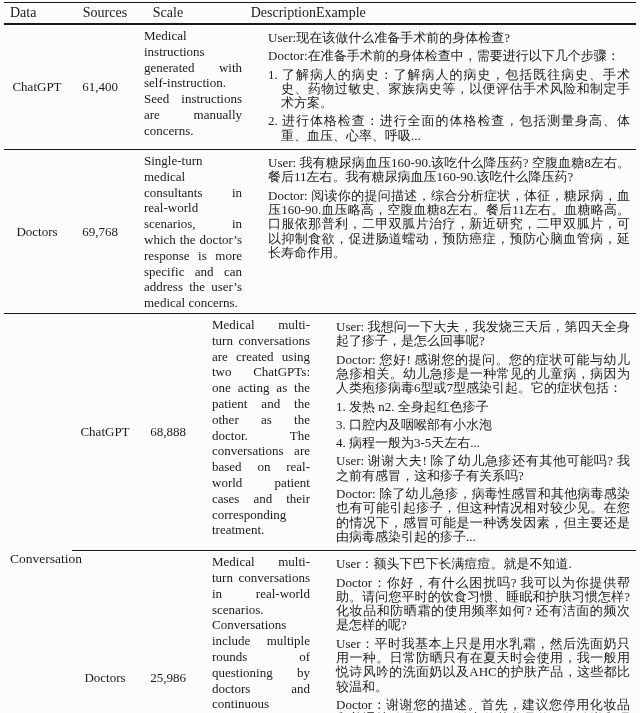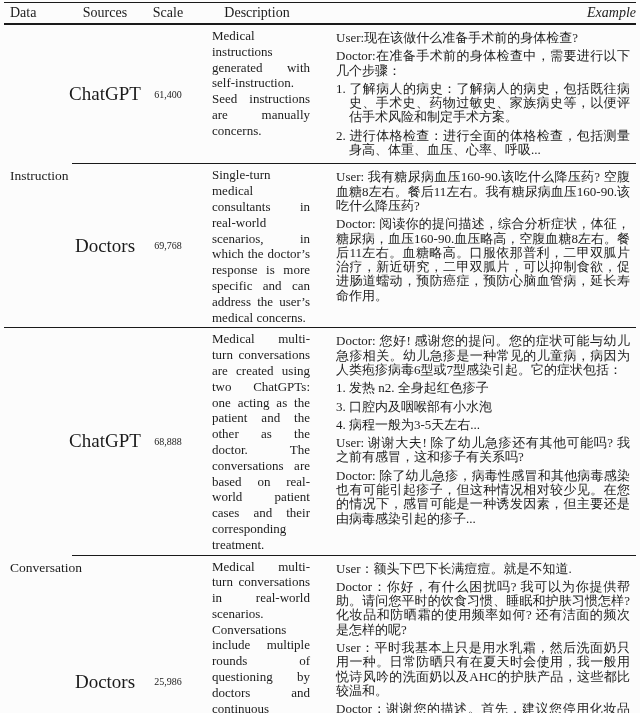--- a/index.html
+++ b/index.html
@@ -9,42 +9,42 @@
     font-family:"Liberation Serif","DejaVu Serif",serif;
   }
   .page { width:632px; margin:0 auto; padding-top:2px; }
 
   .ptable { border-top:1.5px solid #1a1a1a; border-bottom:2px solid #1a1a1a; }
 
   .thead { display:flex; align-items:center; height:20px; border-bottom:2px solid #1a1a1a; font-size:14px; }
   .h-data   { width:68px; padding-left:6px; box-sizing:border-box; }
   .h-src    { width:66px; text-align:center; }
   .h-scale  { width:60px; text-align:center; }
-  .h-desc   { width:118px; text-align:center; }
-  .h-ex     { flex:1; text-align:right;font-style:italic; }
+  .h-desc   { width:118px; text-align:right; }
+  .h-ex     { flex:1; text-align:left; }
 
   .group { display:flex; }
   .group + .group { border-top:1px solid #1a1a1a; }
   .data-cell {
     width:68px; box-sizing:border-box; padding-left:6px;
     display:flex; align-items:center; font-size:13.5px;
   }
   .subrows { flex:1; display:flex; flex-direction:column; }
   .subrow { display:flex; }
   .subrow + .subrow { border-top:1px solid #1a1a1a; }
   .sr1a { min-height:114px; } .sr1b { min-height:128px; }
   .sr2a { min-height:200px; } .sr2b { min-height:223px; }
 
   .src-cell {
     width:66px; display:flex; align-items:center; justify-content:center;
-    font-size:19px;
+    font-size:13px;
   }
   .scale-cell {
     width:60px; display:flex; align-items:center; justify-content:center;
-    font-size:10px;
+    font-size:13px;
   }
   .desc-cell {
     width:118px; box-sizing:border-box; padding:3px 6px 2px 14px;
     font-size:13px; line-height:15.8px; text-align:justify;
   }
   .ex-cell {
     flex:1; box-sizing:border-box; padding:2px 2px 2px 16px;
     font-size:13px; line-height:14.3px; text-align:justify;
   }
   .xblock { margin:4px; }
@@ -58,21 +58,20 @@
 
     <div class="thead">
       <div class="h-data">Data</div>
       <div class="h-src">Sources</div>
       <div class="h-scale">Scale</div>
       <div class="h-desc">Description</div>
       <div class="h-ex">Example</div>
     </div>
 
     <div class="group">
-      <div class="data-cell">Instruction</div>
       <div class="subrows">
 
         <div class="subrow sr1a">
           <div class="src-cell">ChatGPT</div>
           <div class="scale-cell">61,400</div>
           <div class="desc-cell">Medical instructions generated with self-instruction. Seed instructions are manually concerns.</div>
           <div class="ex-cell">
             <p class="xblock">User:现在该做什么准备手术前的身体检查?</p>
             <p class="xblock">Doctor:在准备手术前的身体检查中，需要进行以下几个步骤：</p>
             <p class="xblock hang">1. 了解病人的病史：了解病人的病史，包括既往病史、手术史、药物过敏史、家族病史等，以便评估手术风险和制定手术方案。</p>
@@ -95,20 +94,21 @@
 
     <div class="group">
       <div class="data-cell">Conversation</div>
       <div class="subrows">
 
         <div class="subrow sr2a">
           <div class="src-cell">ChatGPT</div>
           <div class="scale-cell">68,888</div>
           <div class="desc-cell">Medical multi-turn conversations are created using two ChatGPTs: one acting as the patient and the other as the doctor. The conversations are based on real-world patient cases and their corresponding treatment.</div>
           <div class="ex-cell">
+            <p class="xblock">User: 我想问一下大夫，我发烧三天后，第四天全身起了疹子，是怎么回事呢?</p>
             <p class="xblock">Doctor: 您好! 感谢您的提问。您的症状可能与幼儿急疹相关。幼儿急疹是一种常见的儿童病，病因为人类疱疹病毒6型或7型感染引起。它的症状包括：</p>
             <p class="xblock hang">1. 发热 n2. 全身起红色疹子</p>
             <p class="xblock hang">3. 口腔内及咽喉部有小水泡</p>
             <p class="xblock hang">4. 病程一般为3-5天左右...</p>
             <p class="xblock">User: 谢谢大夫! 除了幼儿急疹还有其他可能吗? 我之前有感冒，这和疹子有关系吗?</p>
             <p class="xblock">Doctor: 除了幼儿急疹，病毒性感冒和其他病毒感染也有可能引起疹子，但这种情况相对较少见。在您的情况下，感冒可能是一种诱发因素，但主要还是由病毒感染引起的疹子...</p>
           </div>
         </div>
 
         <div class="subrow sr2b">

